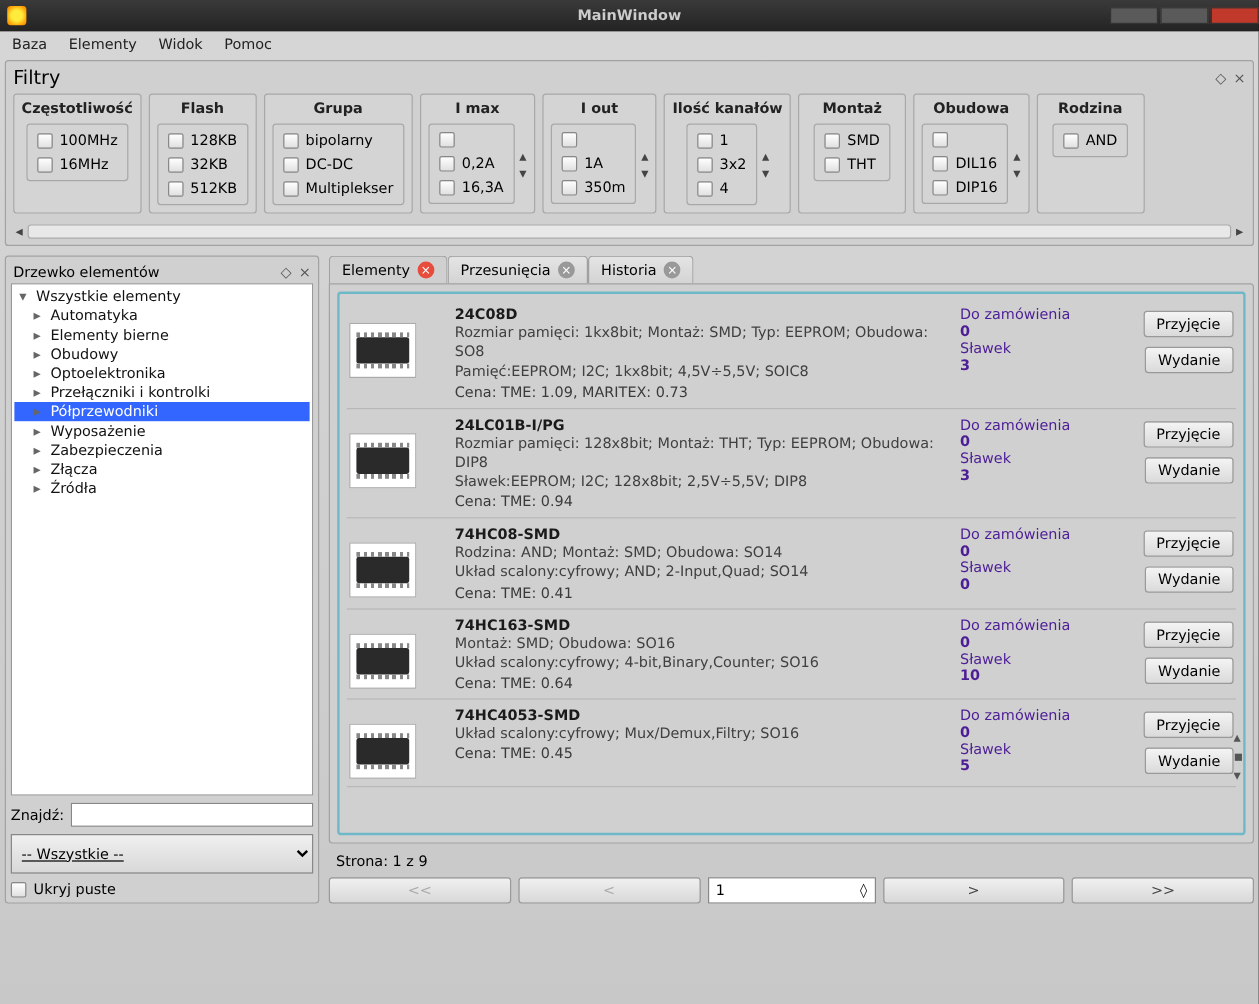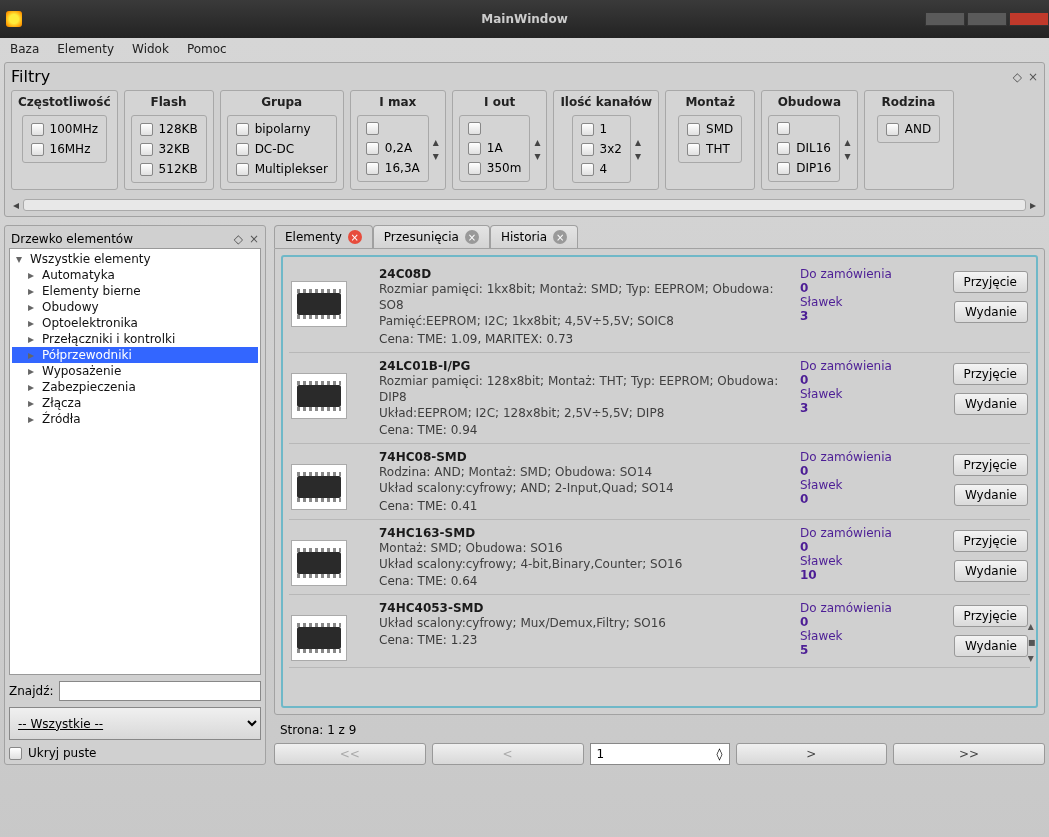--- a/index.html
+++ b/index.html
@@ -1,17 +1,17 @@
 <!DOCTYPE html>
 <html><head>
 <meta charset="utf-8">
 <style>
 * { box-sizing: border-box; margin: 0; padding: 0; font-family: "DejaVu Sans", Arial, sans-serif; font-size: 12px; }
 body { background: #1a1a1a; width: 1049px; height: 837px; overflow: hidden; }
-.titlebar { background: linear-gradient(#3a3a3a,#232323); height: 38px; display: flex; align-items: center; color: #ccc; position: relative; justify-content: flex-end; }
+.titlebar { background: linear-gradient(#3a3a3a,#232323); height: 26px; display: flex; align-items: center; color: #ccc; position: relative; justify-content: flex-end; }
 .titlebar .appicon { width:16px; height:16px; margin:0 6px; background: radial-gradient(circle,#ffeb3b 40%,#ff9800 80%); border-radius:3px; }
 .titlebar .title { position:absolute; left:50%; transform:translateX(-50%); font-weight:bold; font-size:12px; }
 .titlebar .winbtns { margin-left:auto; display:flex; }
 .titlebar .winbtn { width:40px; height:14px; background:#5a5a5a; margin-left:2px; border:1px solid #333; }
 .titlebar .winbtn.close { background:#c0392b; }
 .appwin { background: linear-gradient(#d6d6d6,#c8c8c8); height: calc(837px - 26px); padding: 0 4px; }
 .menubar { display:flex; gap:18px; padding:4px 6px; color:#222; }
 .menubar span { cursor:default; }
 .filters { border:1px solid #a2a2a2; border-radius:3px; background:#d0d0d0; padding:2px 4px 4px 4px; margin-top:2px; }
 .filters-head { display:flex; align-items:center; padding:2px; }
@@ -358,21 +358,21 @@
                 <div class="btn">Wydanie</div>
               </div>
             </div>
             <div class="item">
               <div class="thumb">
                 <div class="chip"></div>
               </div>
               <div class="details">
                 <div class="name">24LC01B-I/PG</div>
                 <div class="desc">Rozmiar pamięci: 128x8bit; Montaż: THT; Typ: EEPROM; Obudowa: DIP8</div>
-                <div class="desc">Układ:EEPROM; I2C; 128x8bit; 2,5V÷5,5V; DIP8</div>
+                <div class="desc">Sławek:EEPROM; I2C; 128x8bit; 2,5V÷5,5V; DIP8</div>
                 <div class="price">Cena: TME: 0.94</div>
               </div>
               <div class="stock">
                 <div class="lbl">Do zamówienia</div>
                 <div class="val">0</div>
                 <div class="lbl">Sławek</div>
                 <div class="val">3</div>
               </div>
               <div class="actions">
                 <div class="btn">Przyjęcie</div>
@@ -421,21 +421,21 @@
                 <div class="btn">Wydanie</div>
               </div>
             </div>
             <div class="item">
               <div class="thumb">
                 <div class="chip"></div>
               </div>
               <div class="details">
                 <div class="name">74HC4053-SMD</div>
                 <div class="desc">Układ scalony:cyfrowy; Mux/Demux,Filtry; SO16</div>
-                <div class="price">Cena: TME: 1.23</div>
+                <div class="price">Cena: TME: 0.45</div>
               </div>
               <div class="stock">
                 <div class="lbl">Do zamówienia</div>
                 <div class="val">0</div>
                 <div class="lbl">Sławek</div>
                 <div class="val">5</div>
               </div>
               <div class="actions">
                 <div class="btn">Przyjęcie</div>
                 <div class="btn">Wydanie</div>

